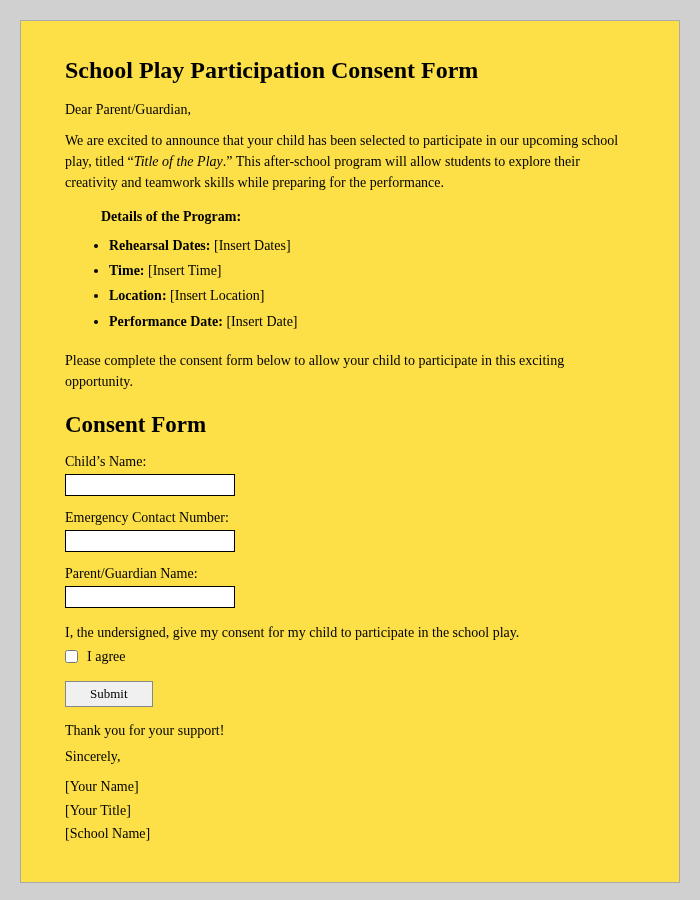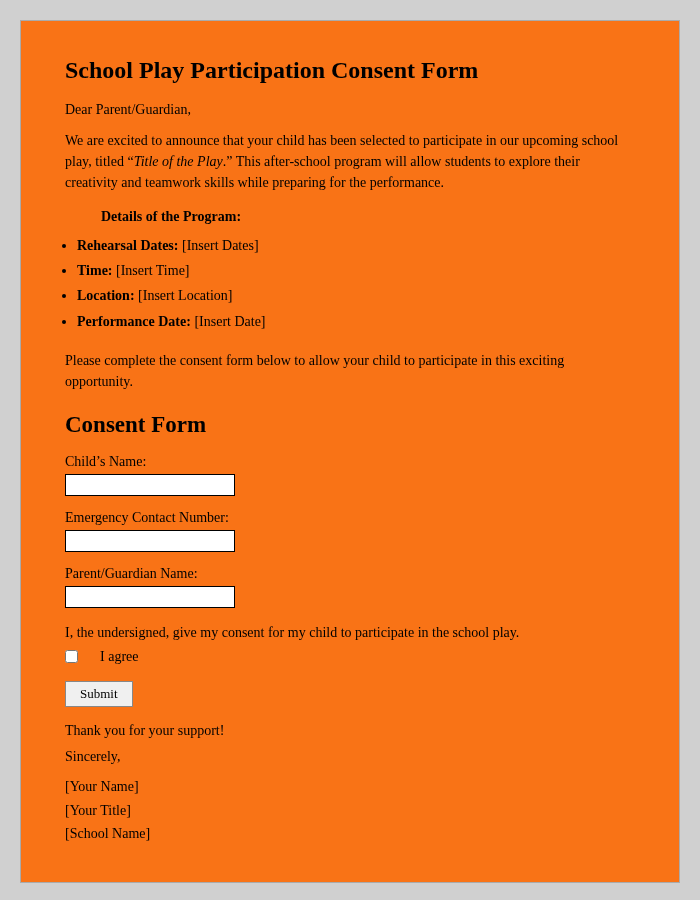--- a/index.html
+++ b/index.html
@@ -14,21 +14,21 @@
       justify-content: center;
       align-items: flex-start;
       min-height: 900px;
       padding: 20px;
       font-family: 'Times New Roman', Times, serif;
       font-size: 14px;
       color: #000;
     }
 
     .page-container {
-      background: #f97316;
+      background: #fde047;
       border: 1px solid #aaa;
       width: 660px;
       min-height: 860px;
       padding: 36px 44px;
     }
 
     h1.form-title {
       font-size: 24px;
       font-weight: bold;
       margin-bottom: 18px;
@@ -49,21 +49,21 @@
     }
 
     .section-heading {
       font-weight: bold;
       margin-bottom: 8px;
       margin-left: 36px;
     }
 
     .details-list {
       list-style: disc;
-      margin-left: 12px;
+      margin-left: 44px;
       margin-bottom: 16px;
       line-height: 1.8;
     }
 
     .details-list li strong {
       font-weight: bold;
     }
 
     .consent-intro {
       margin-bottom: 20px;
@@ -97,35 +97,35 @@
     }
 
     .consent-statement {
       margin-bottom: 6px;
       line-height: 1.5;
     }
 
     .checkbox-row {
       display: flex;
       align-items: center;
-      gap: 22px;
+      gap: 9px;
       margin-bottom: 16px;
     }
 
     .checkbox-input {
       width: 13px;
       height: 13px;
       border: 1px solid #555;
       cursor: pointer;
     }
 
     .submit-button {
       border: 1px solid #888;
       background: #f0f0f0;
-      padding: 4px 14px;
+      padding: 4px 24px;
       font-size: 13px;
       font-family: 'Times New Roman', Times, serif;
       cursor: pointer;
       margin-bottom: 16px;
     }
 
     .thank-you {
       margin-bottom: 10px;
     }
 

